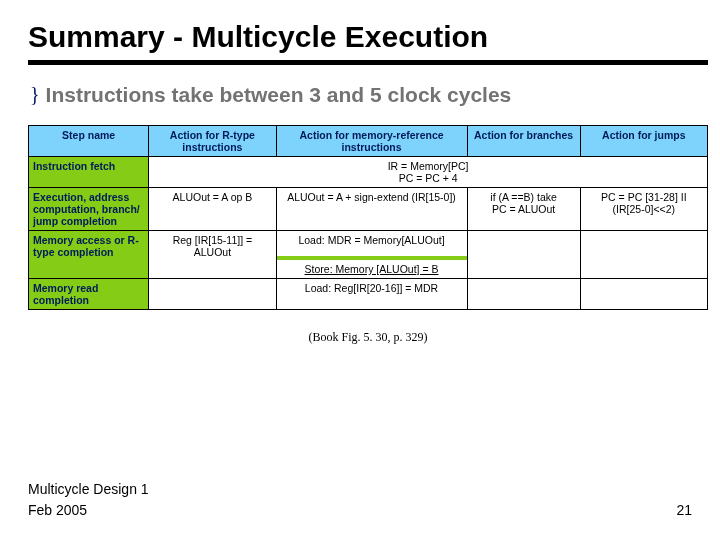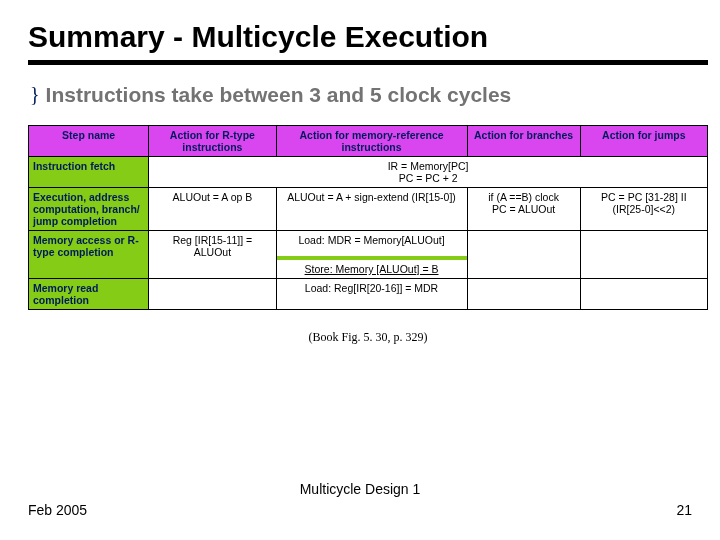--- a/index.html
+++ b/index.html
@@ -59,21 +59,21 @@
     table-layout: fixed;
     font-family: "Helvetica Neue", Arial, sans-serif;
   }
   table.steps th, table.steps td {
     border: 1px solid #000;
     padding: 3px 4px;
     vertical-align: top;
     font-size: 10.5px;
   }
   table.steps th {
-    background: #d946ef;
+    background: #7dd3fc;
     color: #001a5c;
     font-weight: bold;
     text-align: center;
   }
   col.c-step { width: 17%; }
   col.c-r    { width: 18%; }
   col.c-mem  { width: 27%; }
   col.c-br   { width: 16%; }
   col.c-jmp  { width: 18%; }
   .step-name {
@@ -92,21 +92,21 @@
   .footer {
     position: absolute;
     left: 28px;
     right: 28px;
     bottom: 22px;
     display: flex;
     justify-content: space-between;
     font-size: 14px;
     color: #000;
   }
-  .footer .center { position:absolute; left:0; right:0; text-align:center; }
+  .footer .center { position:absolute; left:0; right:0; }
   .footer .left, .footer .right { position:relative; z-index:1;margin-top:21px; }
 </style>
 </head>
 <body>
 
 <div class="slide">
   <div class="title">Summary - Multicycle Execution</div>
   <hr class="rule">
 
   <div class="bullet-row">
@@ -131,31 +131,31 @@
           <th>Action for branches</th>
           <th>Action for jumps</th>
         </tr>
       </thead>
       <tbody>
 
         <tr>
           <td class="step-name">Instruction fetch</td>
           <td class="val" colspan="4">
             <div>IR = Memory[PC]</div>
-            <div>PC = PC + 2</div>
+            <div>PC = PC + 4</div>
           </td>
         </tr>
 
 
         <tr>
           <td class="step-name">Execution, address computation, branch/ jump completion</td>
           <td class="val">ALUOut = A op B</td>
           <td class="val">ALUOut = A + sign-extend (IR[15-0])</td>
           <td class="val">
-            <div>if (A ==B) clock</div>
+            <div>if (A ==B) take</div>
             <div>PC = ALUOut</div>
           </td>
           <td class="val">
             <div>PC = PC [31-28] II</div>
             <div>(IR[25-0]&lt;&lt;2)</div>
           </td>
         </tr>
 
         <tr>
           <td class="step-name">Memory access or R-type completion</td>

